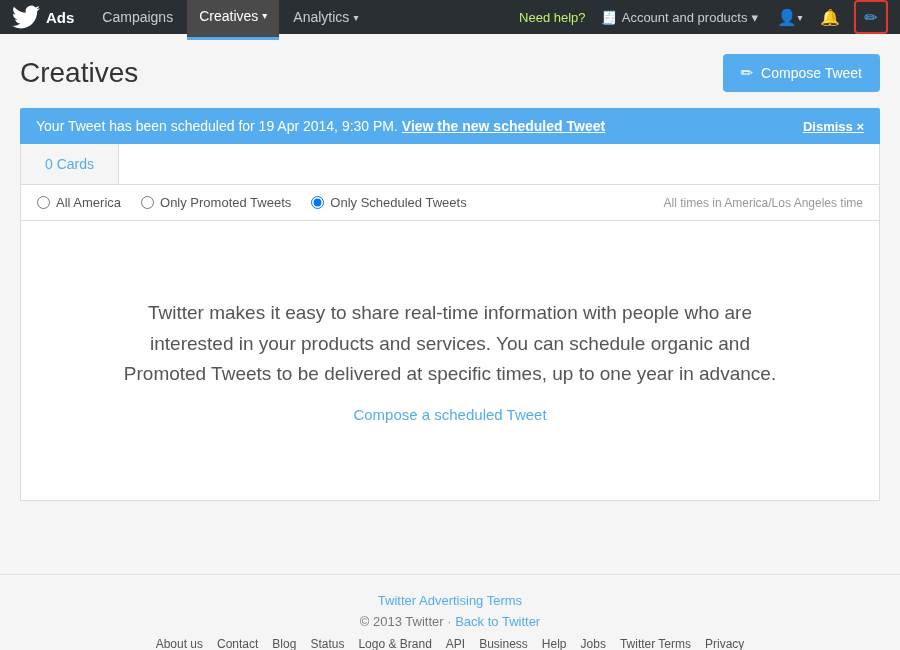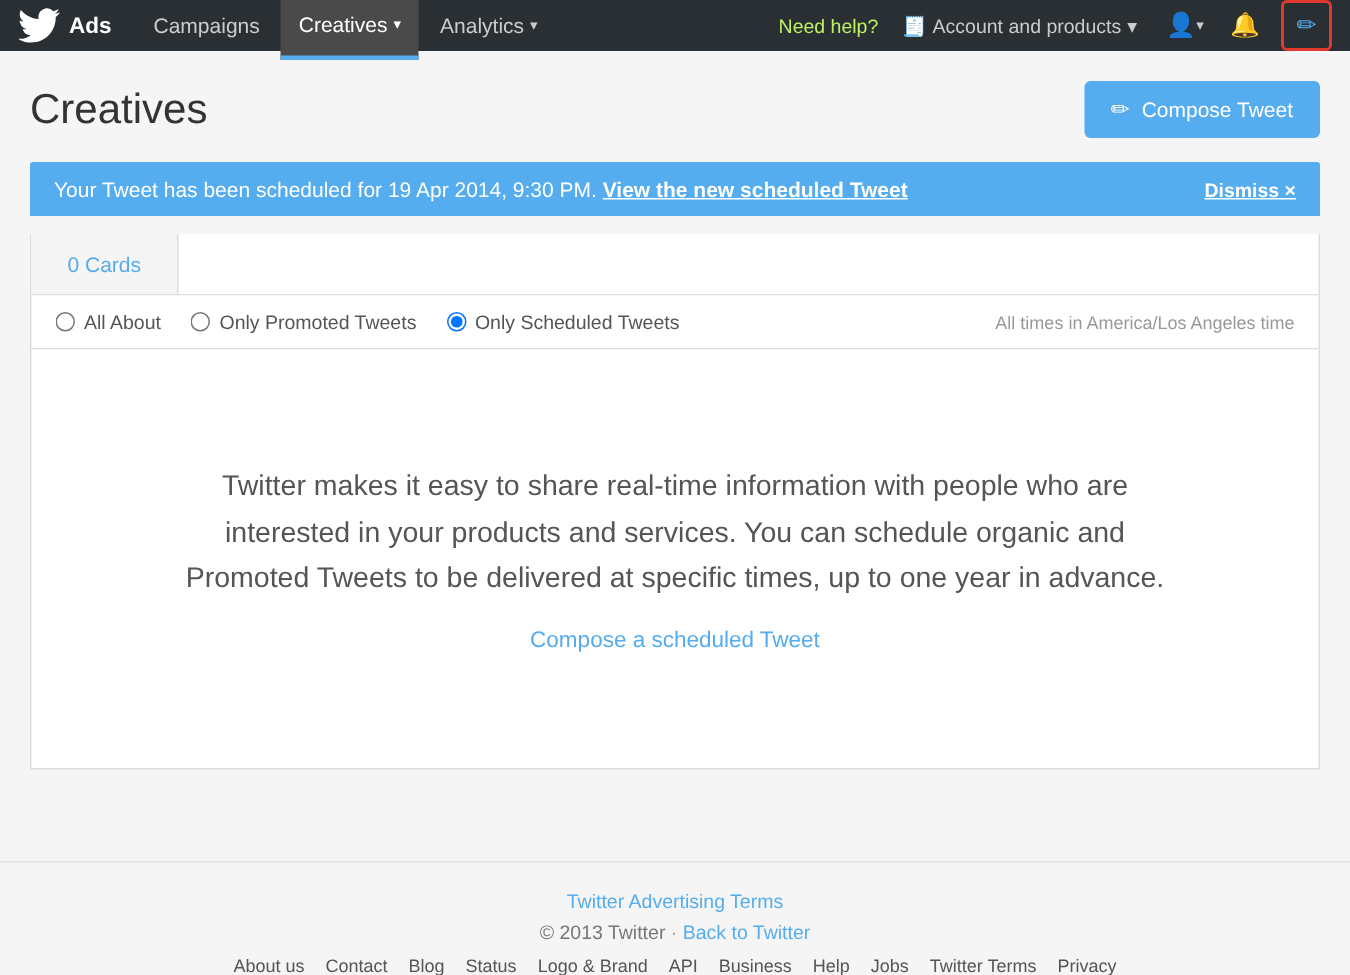--- a/index.html
+++ b/index.html
@@ -141,21 +141,21 @@
     }
 
     
     .alert-banner {
       background: #55acee;
       color: #fff;
       padding: 10px 16px;
       display: flex;
       align-items: center;
       justify-content: space-between;
-      margin-bottom: 12px;
+      margin-bottom: 0;
       font-size: 14px;
       border-radius: 2px 2px 0 0;
     }
     .alert-banner a {
       color: #fff;
       font-weight: bold;
       text-decoration: underline;
     }
     .alert-dismiss {
       cursor: pointer;
@@ -355,21 +355,21 @@
       <a href="#">
         <span>0 Cards</span>
       </a>
     </div>
   </div>
 
   <div class="filter-row">
     <div class="filter-options">
       <label class="radio-option">
         <input type="radio" name="tweet-filter" style="">
-        <span>All About</span>
+        <span>All America</span>
       </label>
       <label class="radio-option">
         <input type="radio" name="tweet-filter" style="">
         <span>Only Promoted Tweets</span>
       </label>
       <label class="radio-option">
         <input type="radio" name="tweet-filter" checked="" style="">
         <span>Only Scheduled Tweets</span>
       </label>
     </div>

